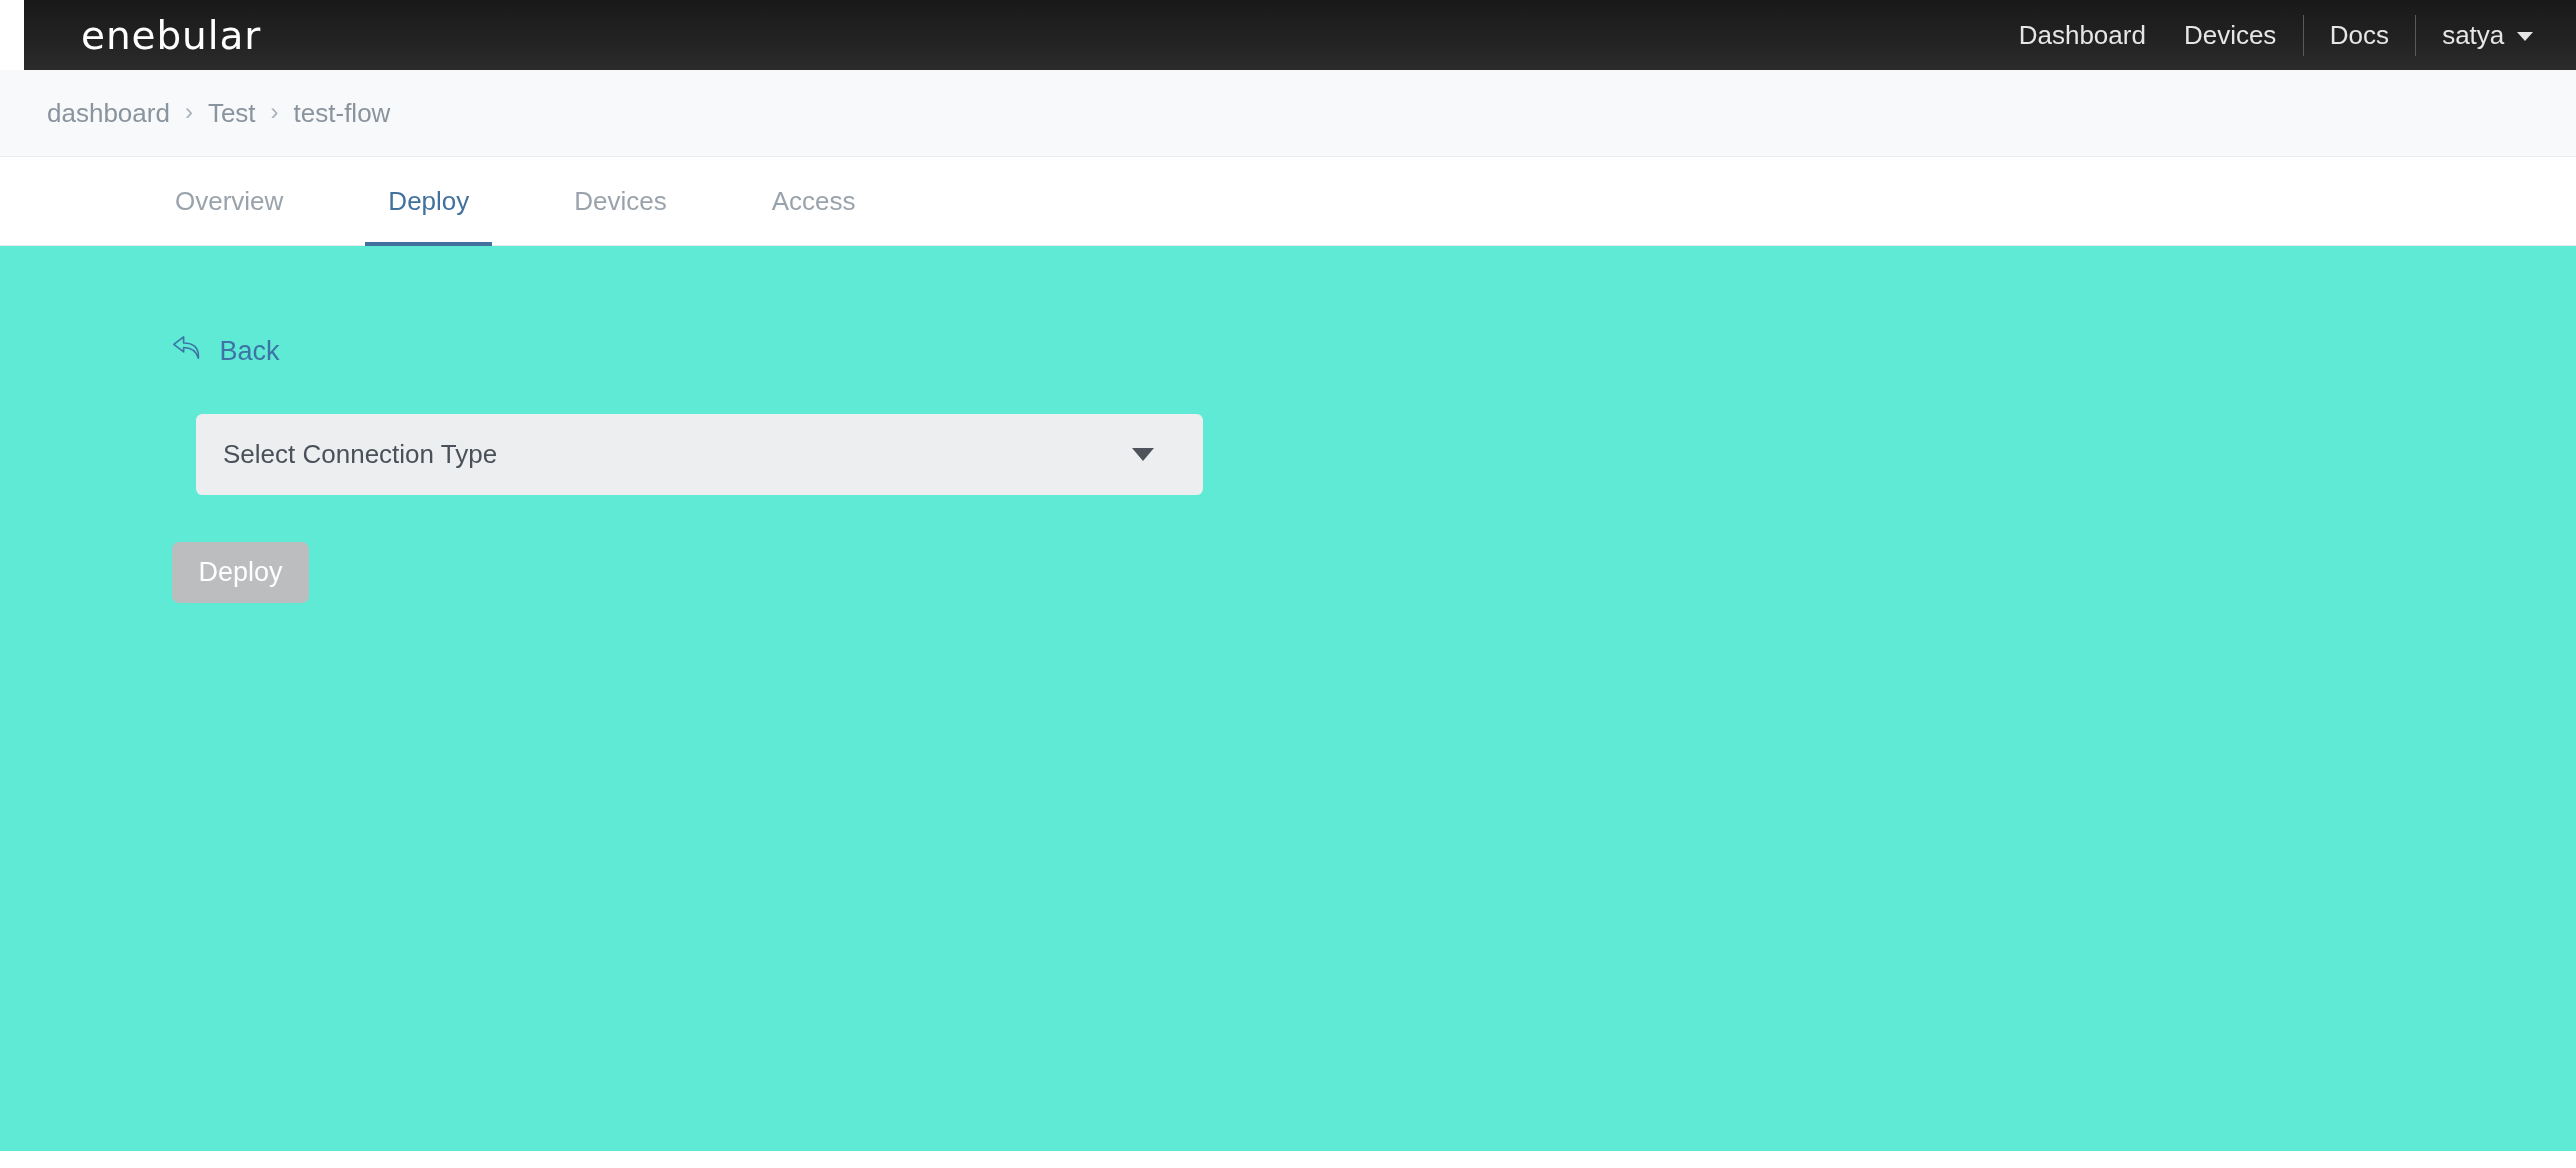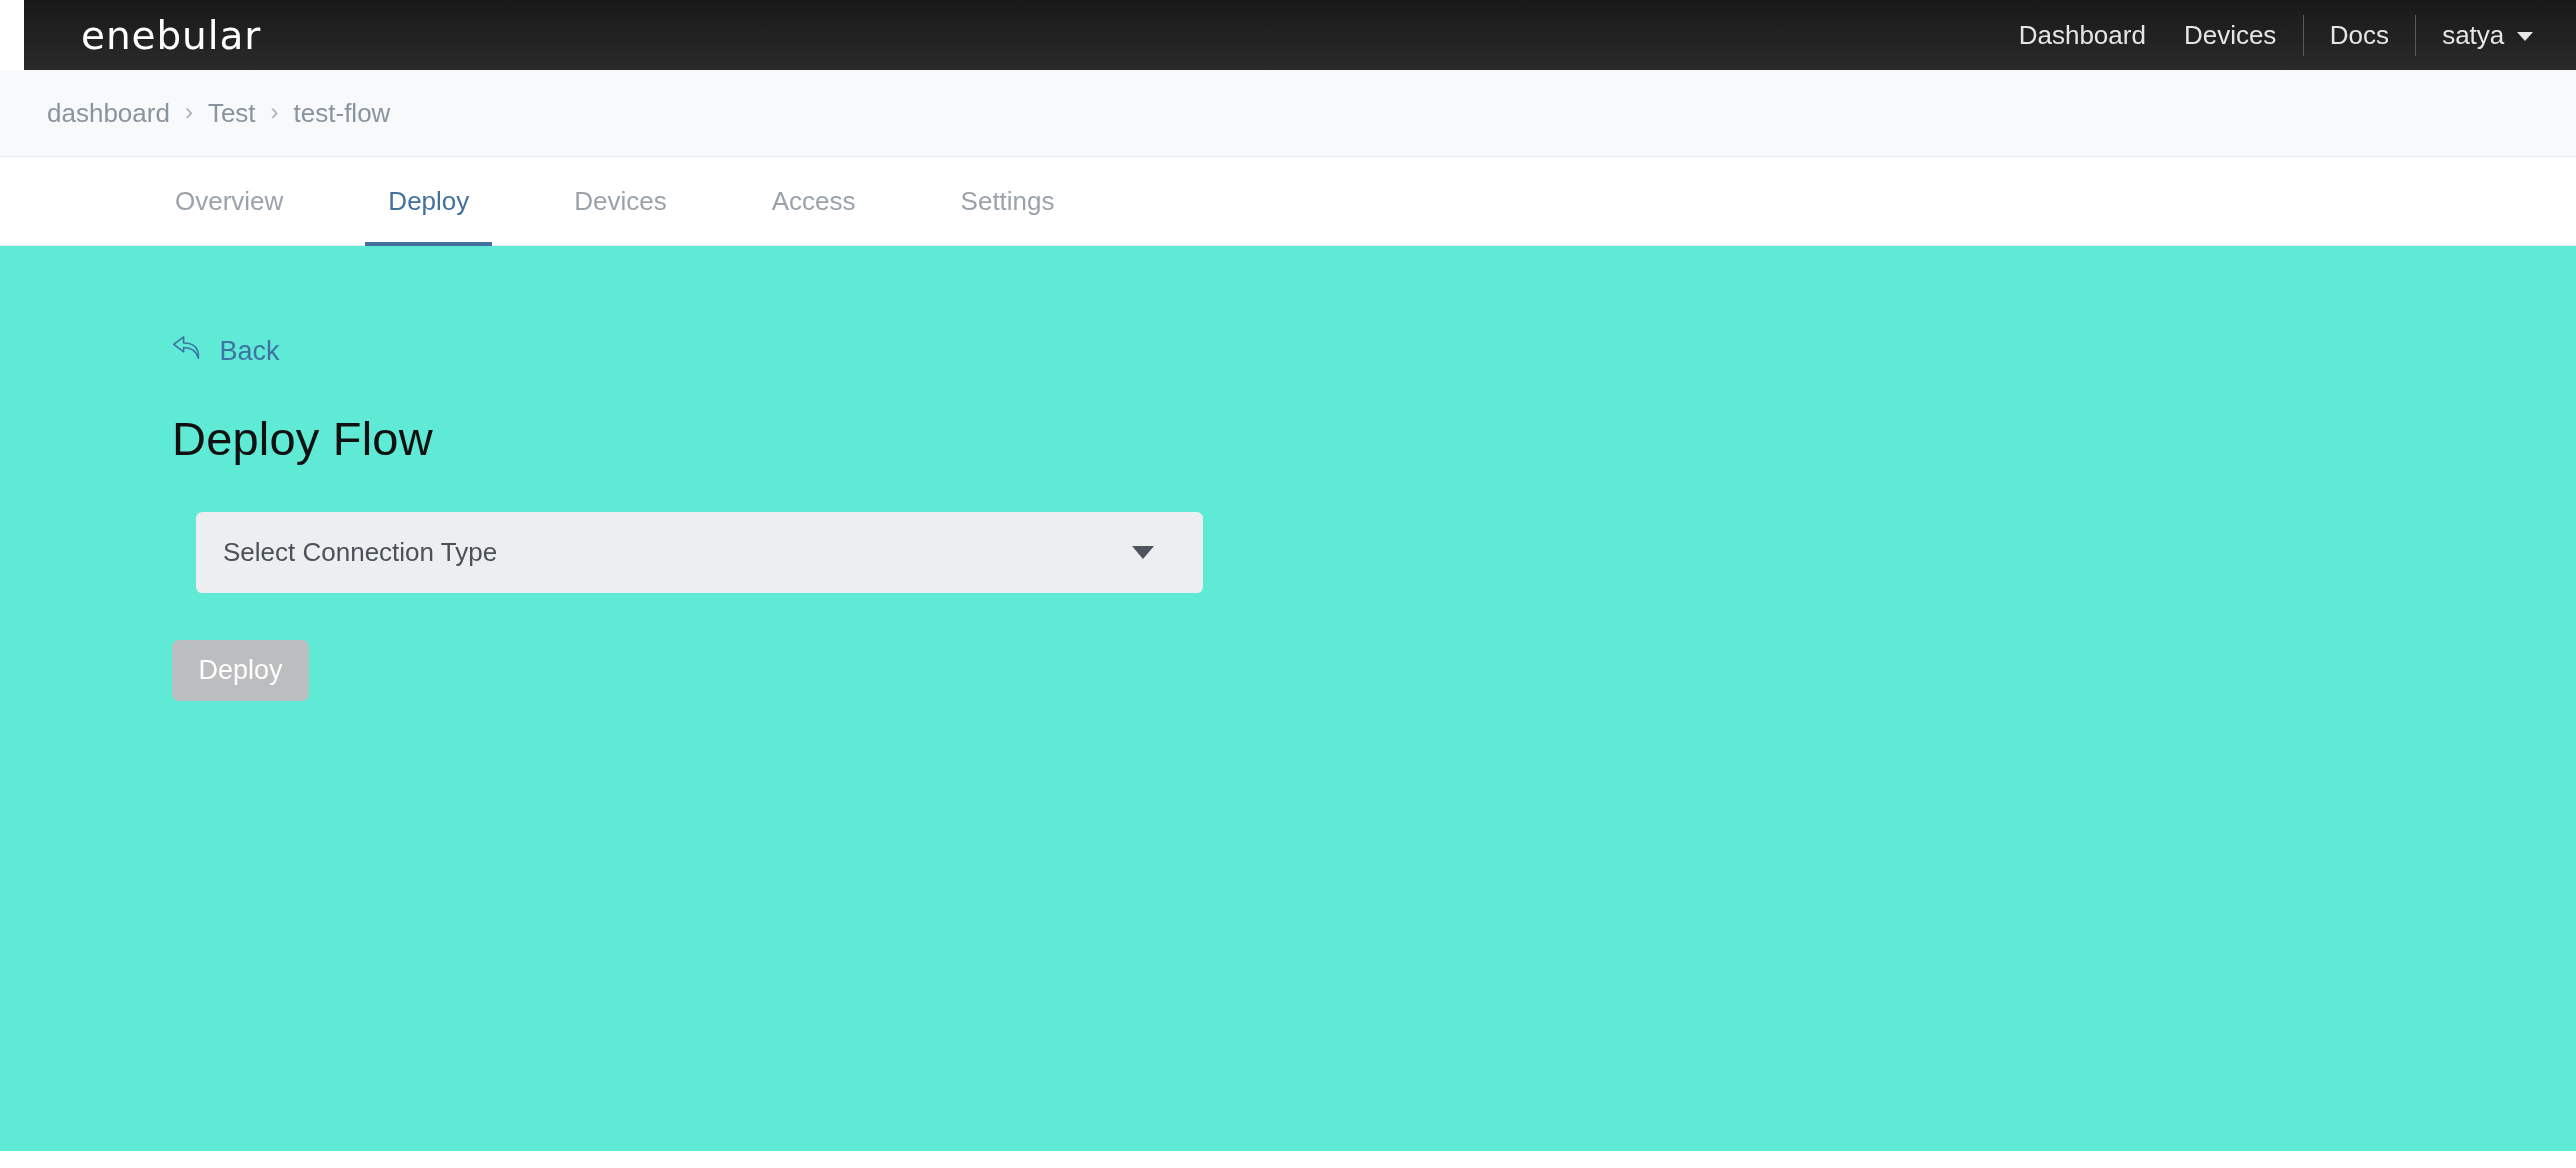--- a/index.html
+++ b/index.html
@@ -238,35 +238,33 @@
     <span class="crumb-sep">›</span>
     <span>test-flow</span>
   </div>
 </div>
 
 <div class="tabbar">
   <div class="tab">Overview</div>
   <div class="tab active">Deploy</div>
   <div class="tab">Devices</div>
   <div class="tab">Access</div>
-  <div class="tab">Settings</div>
 </div>
 
 <div class="content">
 
   <a class="back-link" href="#">
     <span class="back-icon">
       <svg width="34" height="27" viewBox="0 0 38 30" fill="none" xmlns="http://www.w3.org/2000/svg">
         <path d="M13 3 L2 11.5 L13 20 L13 15 C22 15 27 19 29.5 27 C30.5 15 24 10 13 10 Z" stroke="#3d74a5" stroke-width="1.8" fill="none" stroke-linejoin="round"></path>
       </svg>
     </span>
     <span>Back</span>
   </a>
 
-  <h1 class="page-title">Deploy Flow</h1>
 
   <div class="select-wrap">
     <span class="select-value">Select Connection Type</span>
     <span class="select-arrow"></span>
   </div>
 
   <button class="deploy-btn" disabled="">Deploy</button>
 
 </div>
 

